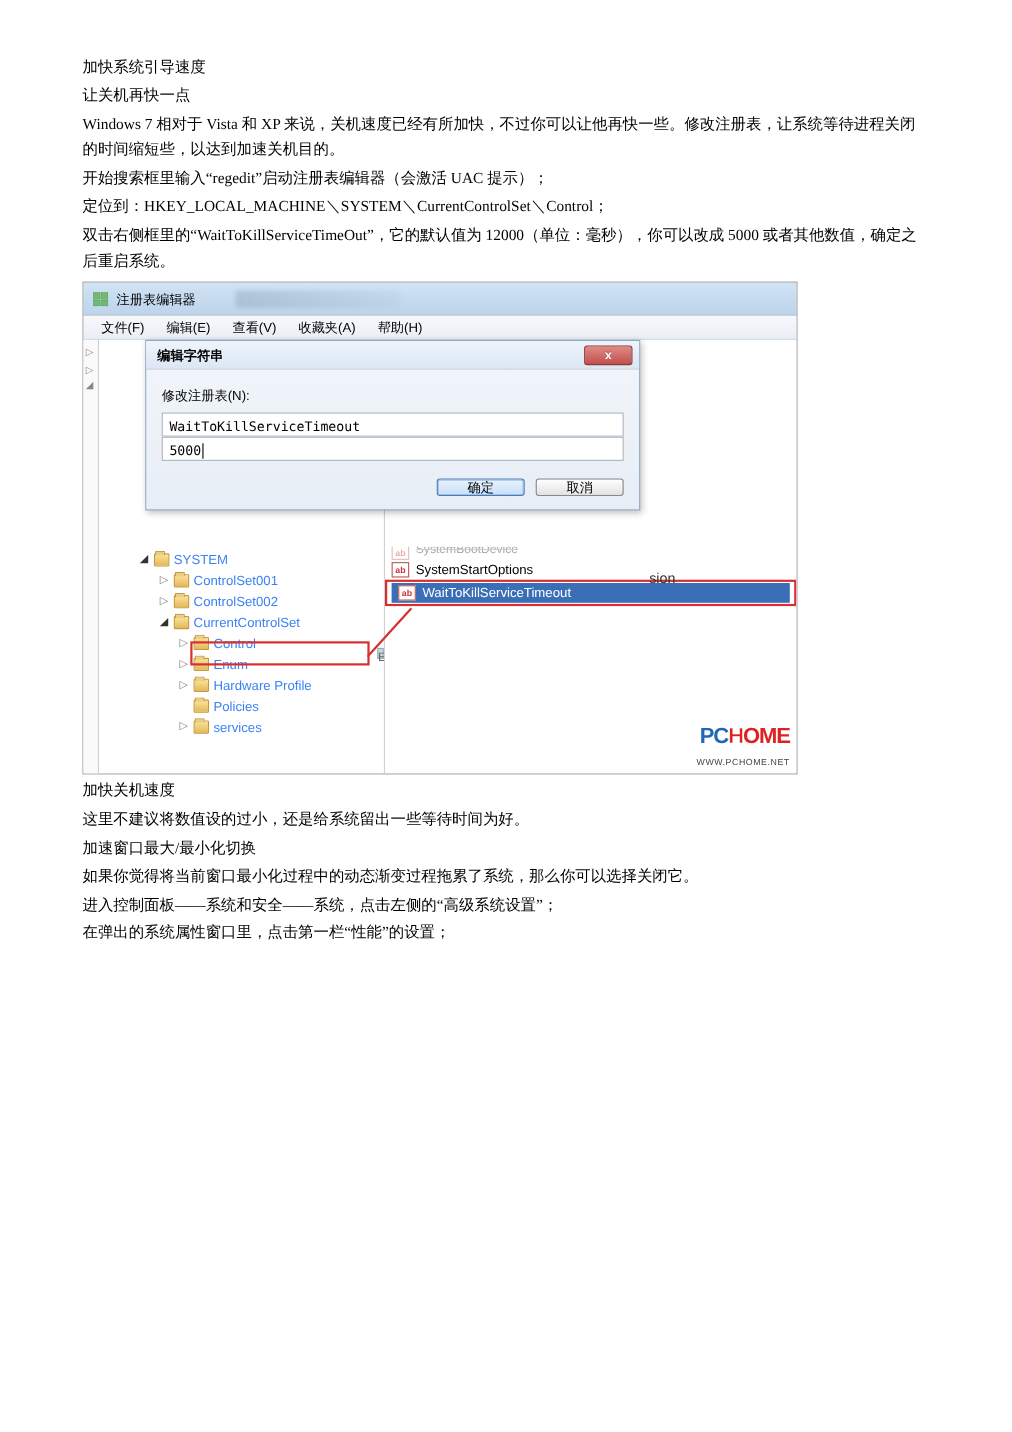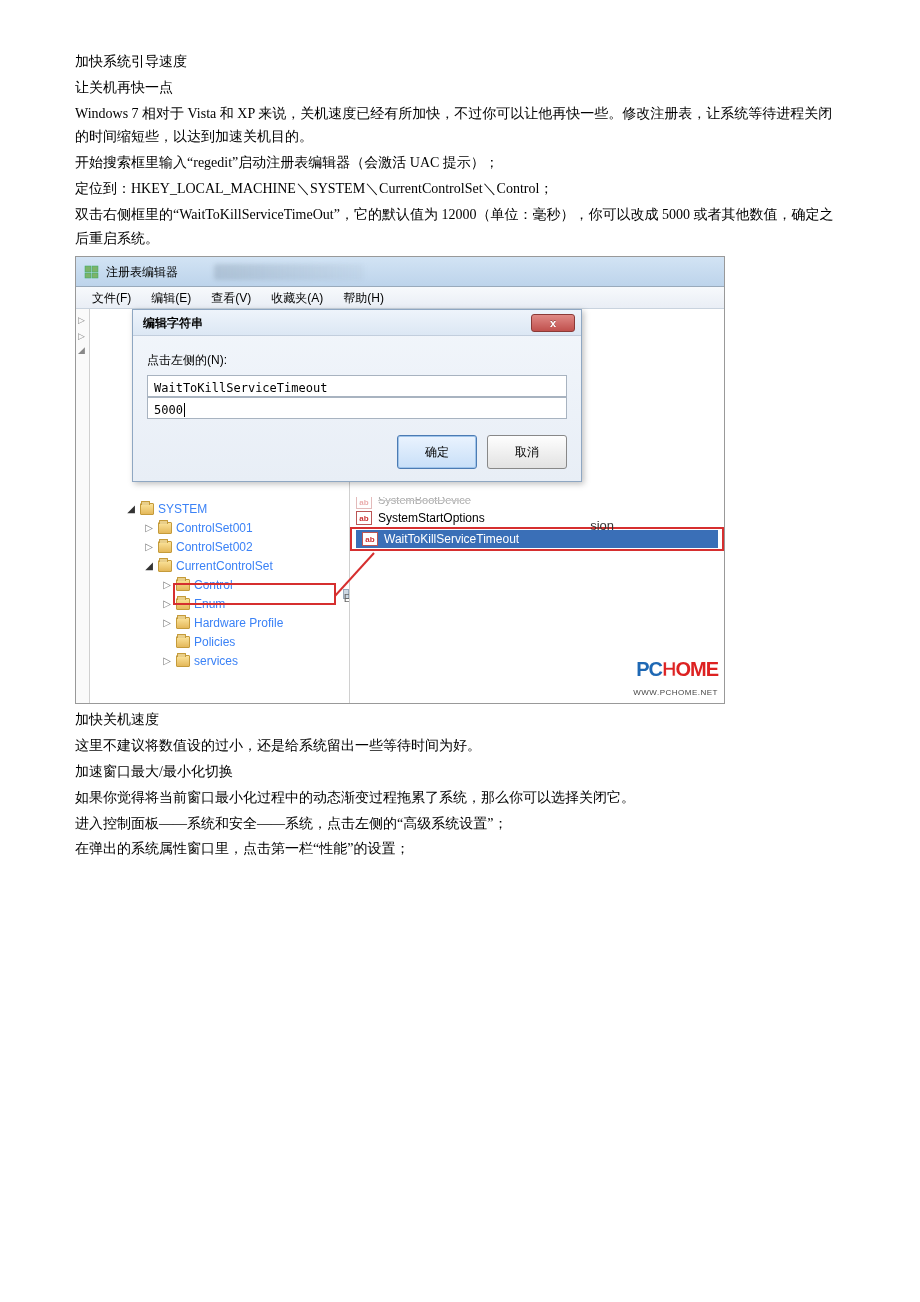--- a/index.html
+++ b/index.html
@@ -136,21 +136,21 @@
     font-family: "Consolas","SimSun",monospace;
     font-size: 12px;
   }
   .dialog-btns {
     display: flex;
     gap: 10px;
     justify-content: flex-end;
     padding: 10px 14px 12px 14px;
   }
   .btn {
-    width: 80px; height: 34px;
+    width: 80px; height: 16px;
     background: linear-gradient(to bottom,#fefefe,#e2e2e2);
     border: 1px solid #888;
     border-radius: 3px;
     font-size: 12px;
     display: flex;
     align-items: center; justify-content: center;
   }
   .btn.default {
     background: linear-gradient(to bottom,#eaf3fe,#c8dff8);
     border: 1px solid #4c7bb3;
@@ -390,21 +390,21 @@
     </svg>
 
     <span class="sion-text">sion</span>
 
     <div class="dialog">
       <div class="dialog-header">
         <span>编辑字符串</span>
         <span class="close-btn">x</span>
       </div>
       <div class="dialog-body">
-        <div class="field-label">点击左侧的(N):</div>
+        <div class="field-label">修改注册表(N):</div>
         <div class="text-input">WaitToKillServiceTimeout</div>
         <div class="text-input"><span>5000</span><span style="border-left:1px solid #000; margin-left:1px;">&nbsp;</span></div>
       </div>
       <div class="dialog-btns">
         <div class="btn default">确定</div>
         <div class="btn">取消</div>
       </div>
     </div>
 
     <div class="watermark">

